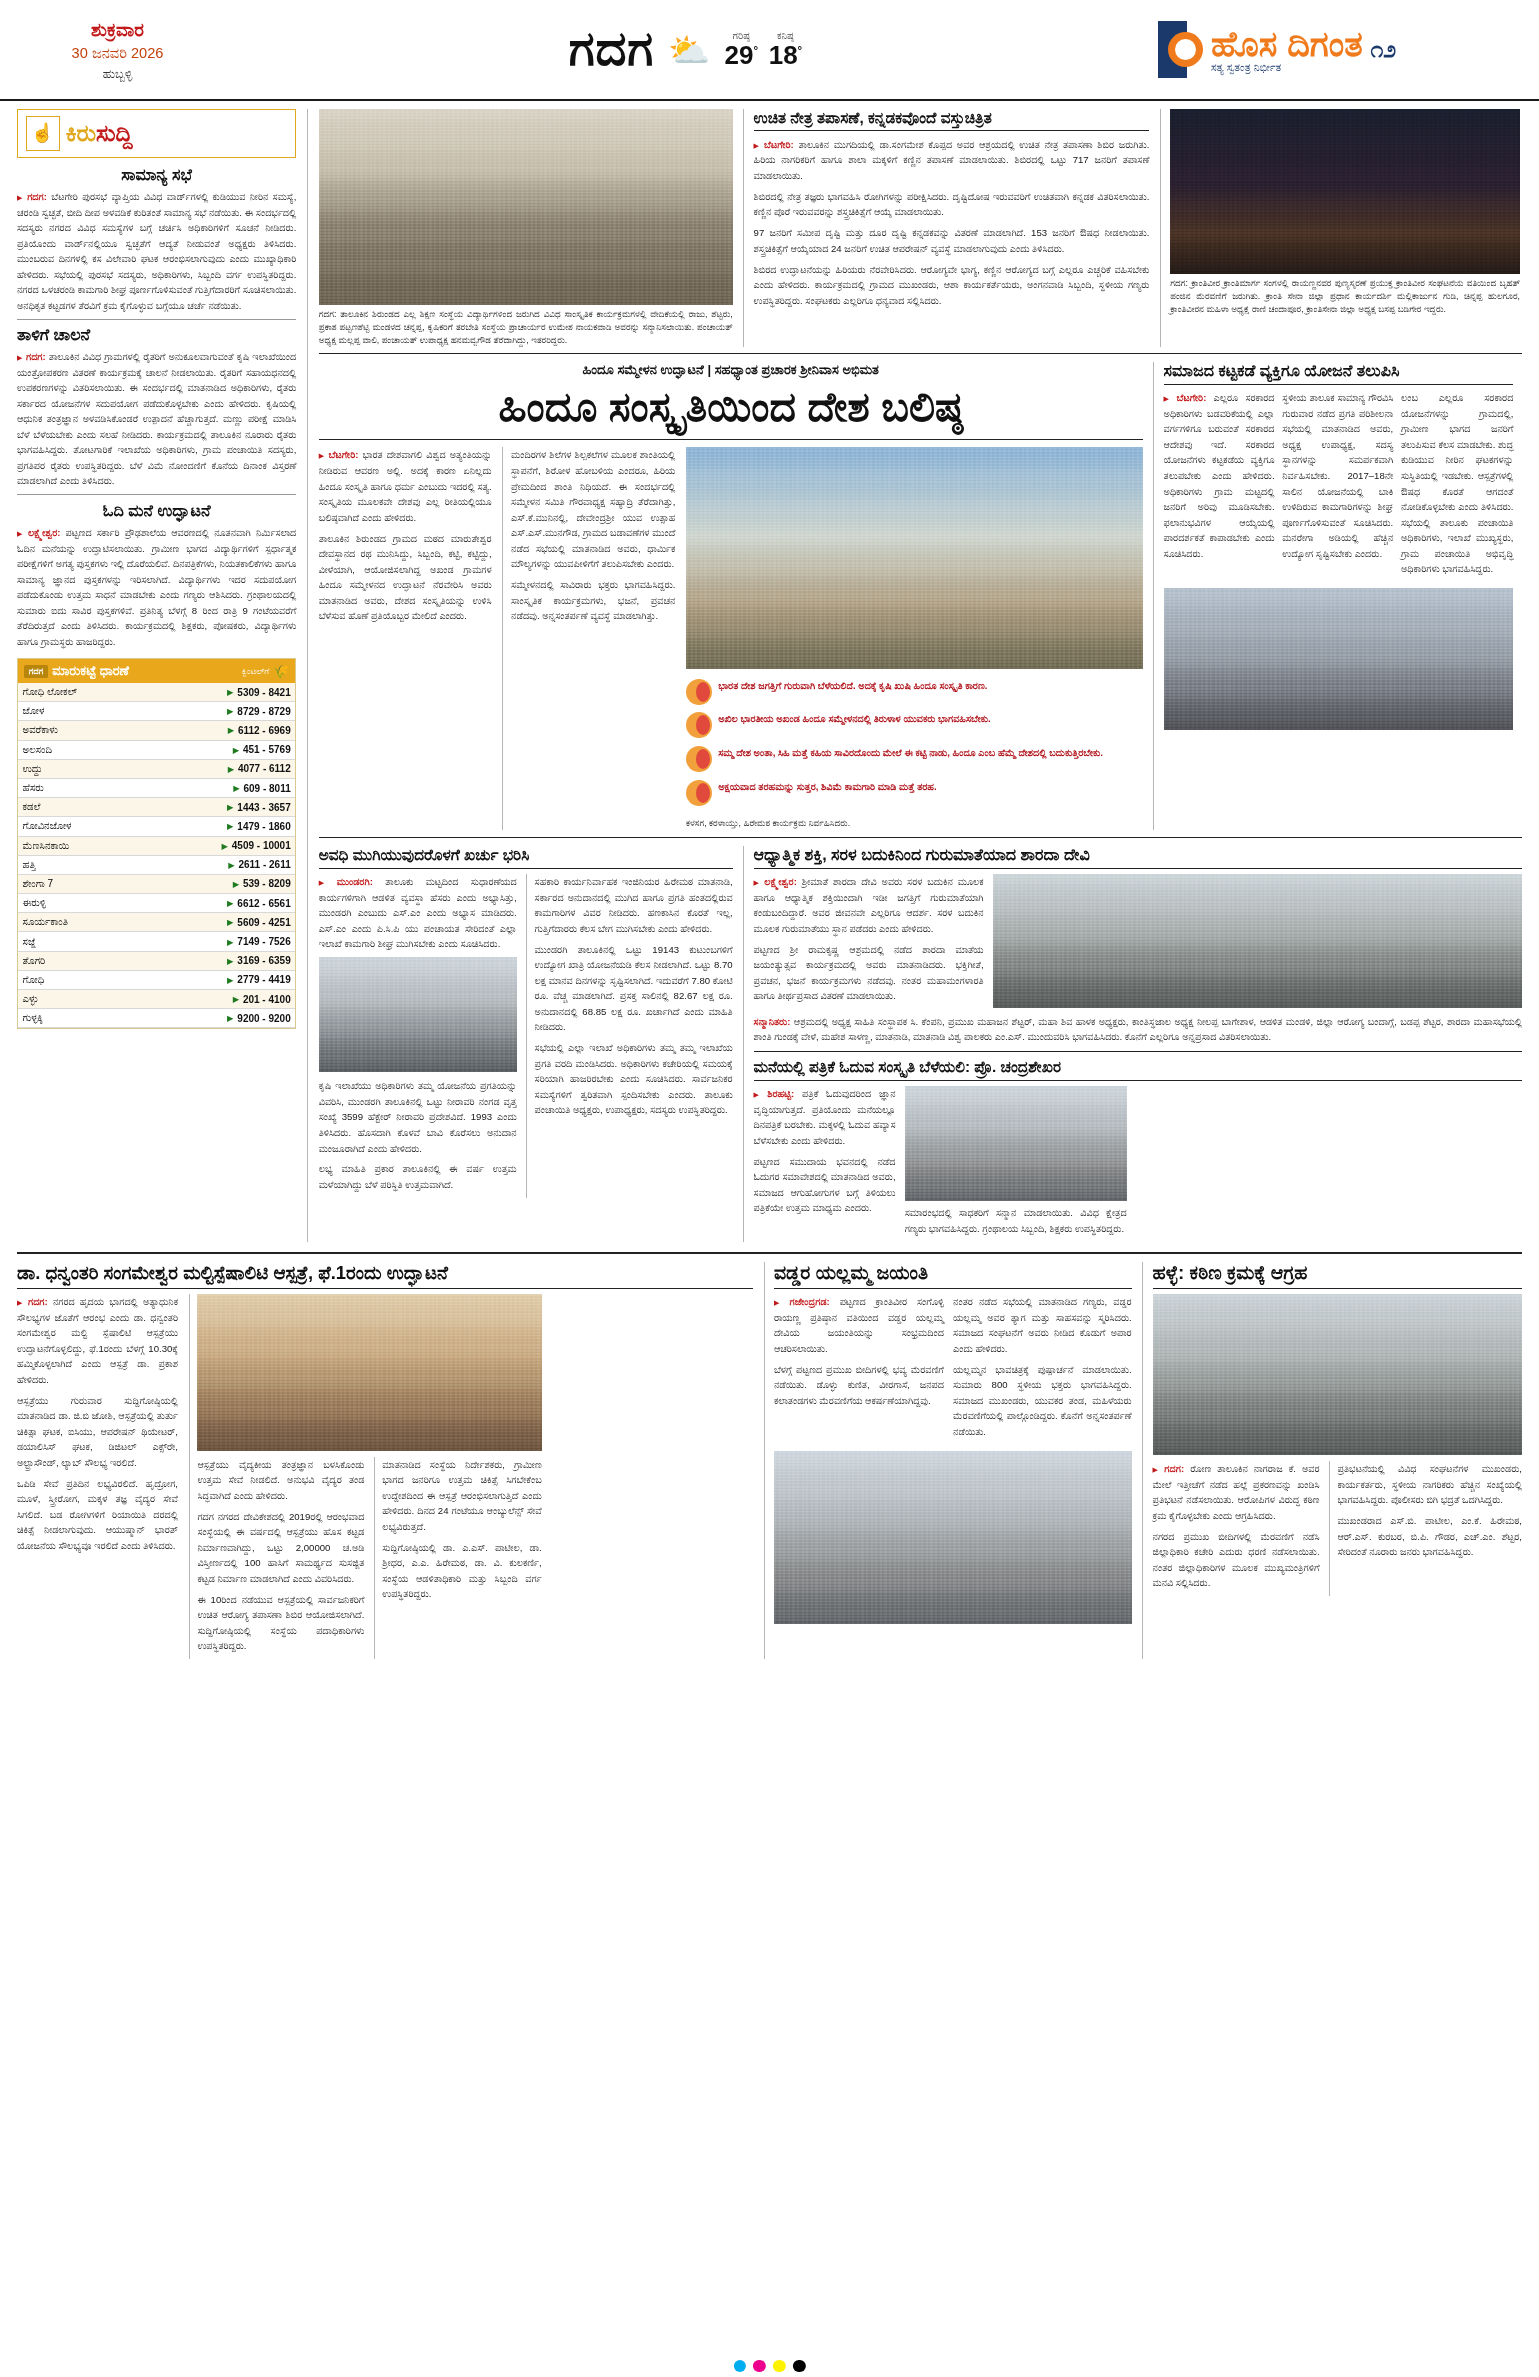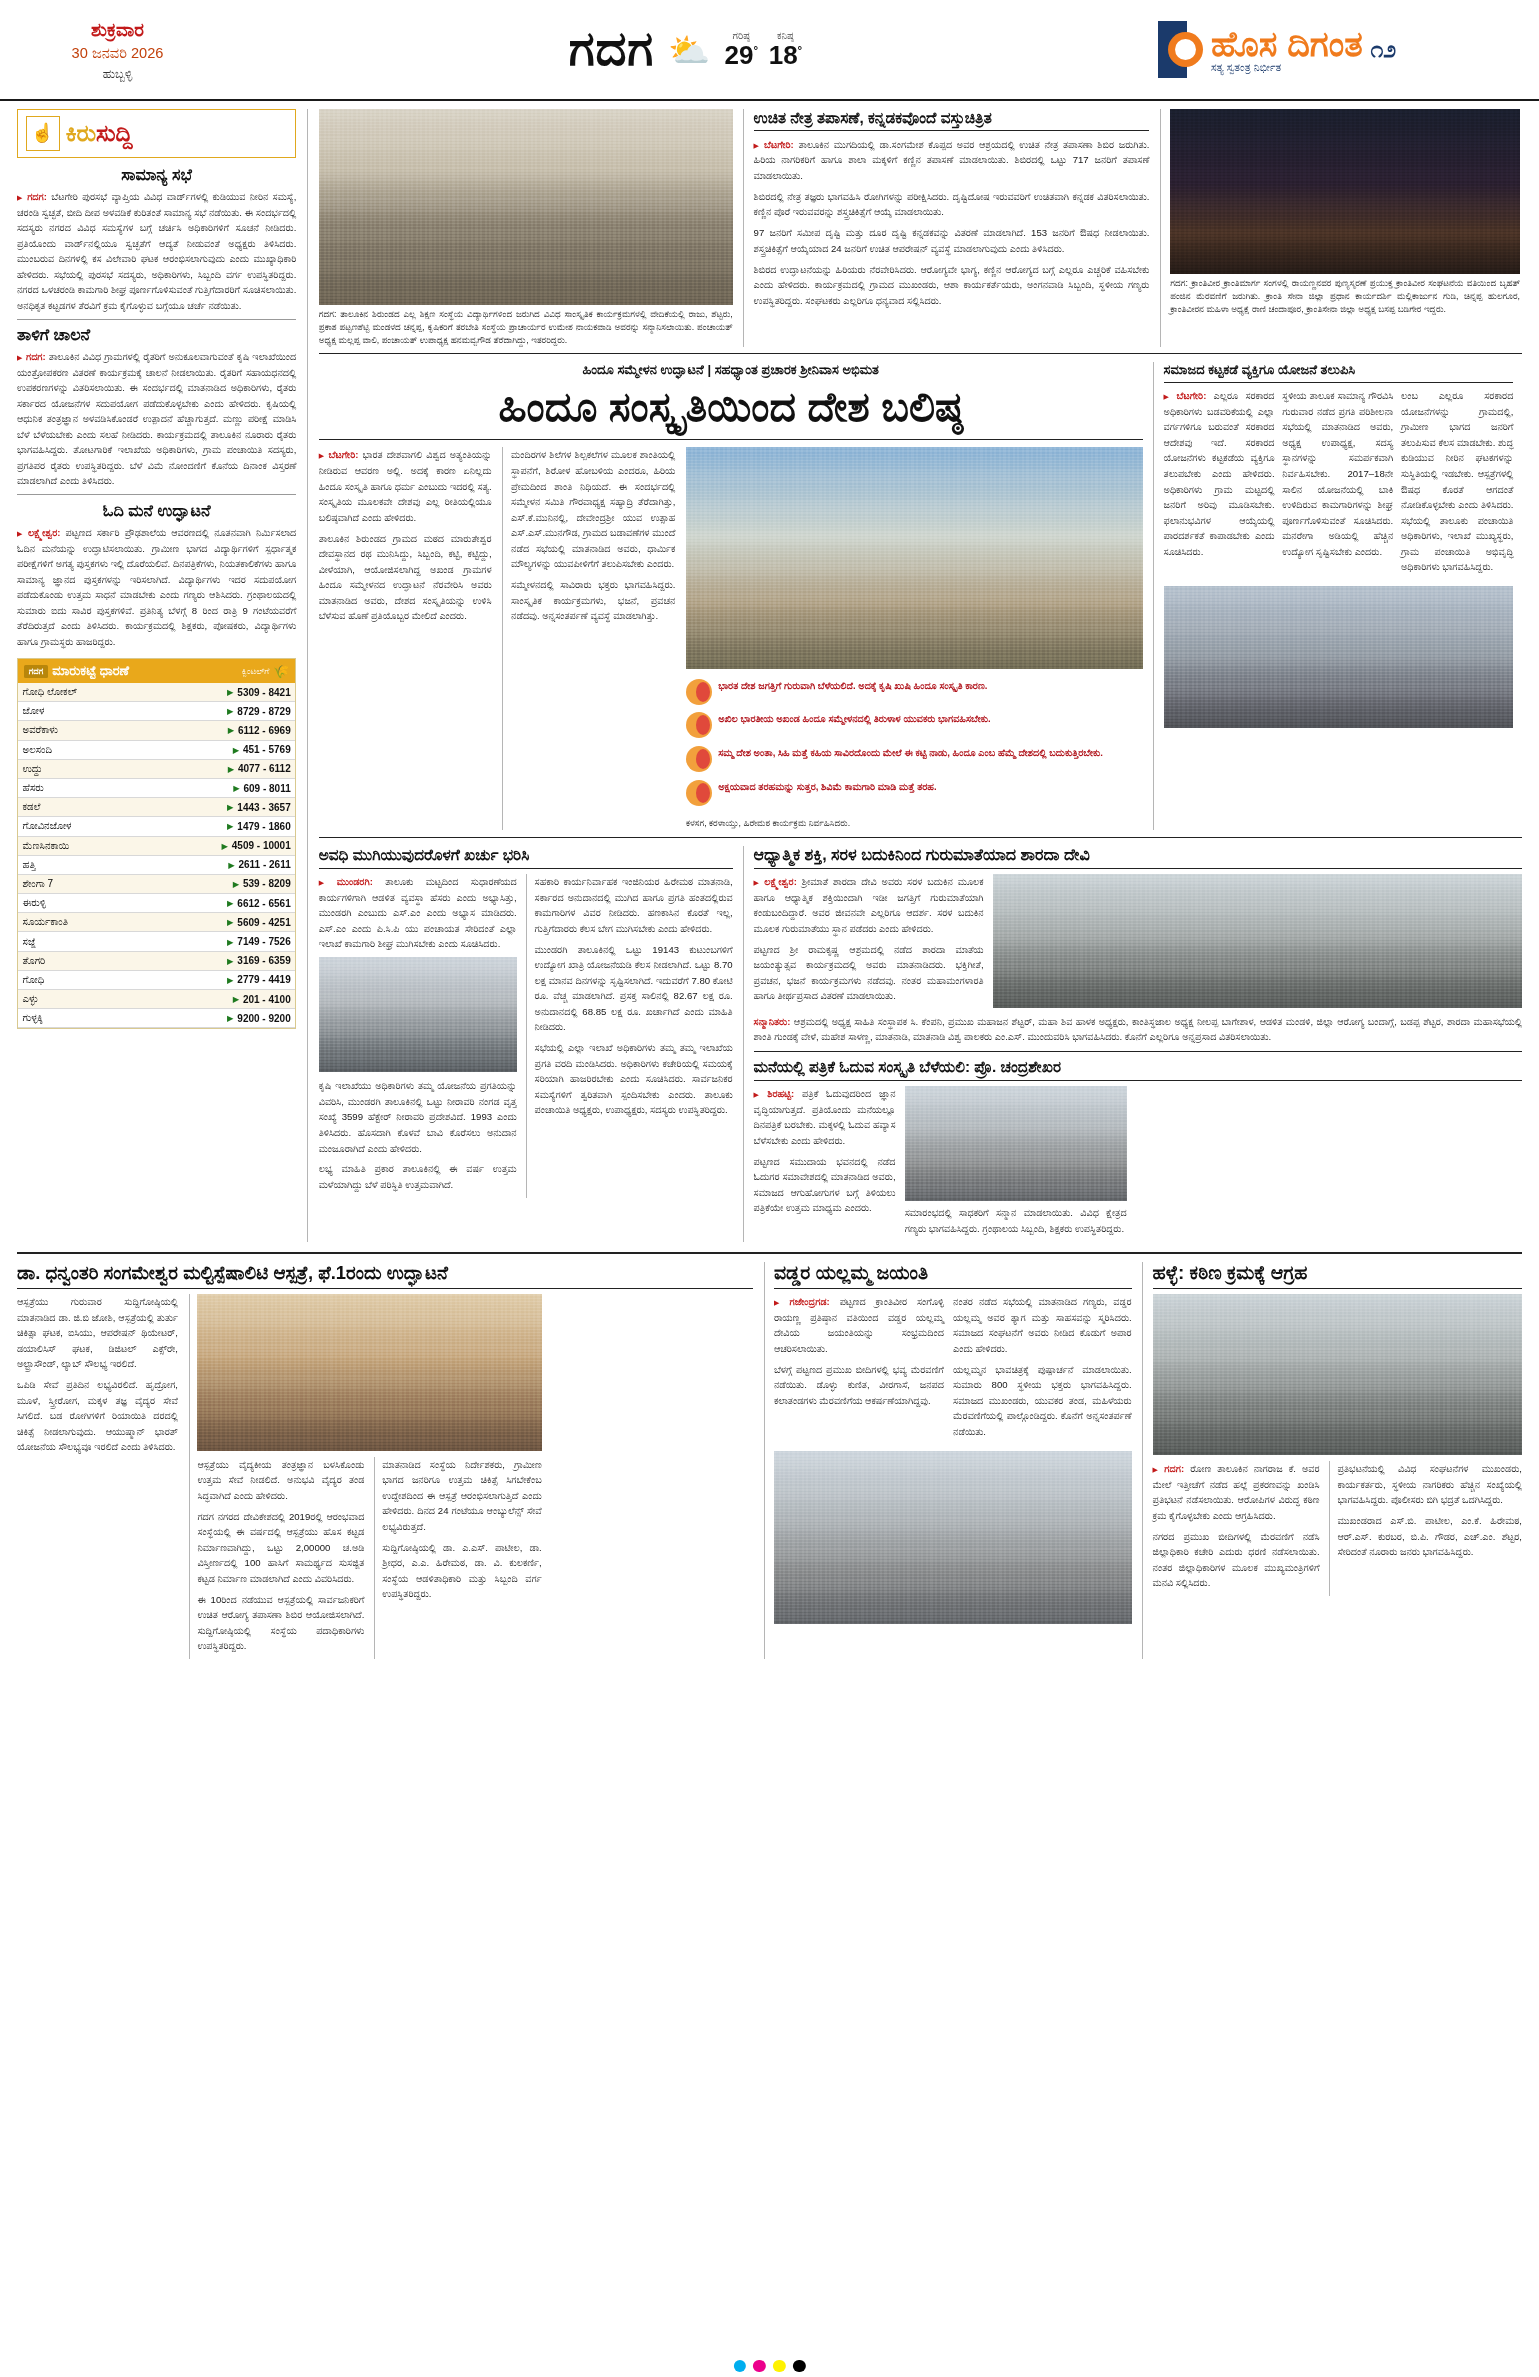--- a/index.html
+++ b/index.html
@@ -464,21 +464,21 @@
                   <span class="bul-txt">ಅಕ್ಷಯವಾದ ತರಹಮನ್ನು ಸುತ್ತರ, ಶಿವಿಮೆ ಕಾಮಗಾರಿ ಮಾಡಿ ಮತ್ತೆ ತರಹ.</span>
                 </div>
               </div>
               <div class="cap">ಕಳಸಗ, ಕರಳಾಯ್ತು, ಹಿರೇಮಠ ಕಾರ್ಯಕ್ರಮ ನಿರ್ವಹಿಸಿದರು.</div>
             </div>
           </div>
         </div>
 
         <div style="width:360px;" class="col-sep">
           <div style="padding-left:9.2px;">
-            <div class="kicker" style="font-size:13px;">ಸಮಾಜದ ಕಟ್ಟಕಡೆ ವ್ಯಕ್ತಿಗೂ ಯೋಜನೆ ತಲುಪಿಸಿ</div>
+            <div class="kicker" style="font-size:16px;">ಸಮಾಜದ ಕಟ್ಟಕಡೆ ವ್ಯಕ್ತಿಗೂ ಯೋಜನೆ ತಲುಪಿಸಿ</div>
             <div style="display:flex; gap:7.7px;">
               <div class="kn" style="width:111px;">
                 <p><span class="lead-dot"></span><span class="loc">ಬೆಟಗೇರಿ:</span>
                    <span>ಎಲ್ಲರೂ ಸರಕಾರದ ಅಧಿಕಾರಿಗಳು ಬಡವರಿಕೆಯಲ್ಲಿ ಎಲ್ಲಾ ವರ್ಗಗಳಿಗೂ ಬರುವಂತೆ ಸರಕಾರದ ಆದೇಶವು ಇದೆ. ಸರಕಾರದ ಯೋಜನೆಗಳು ಕಟ್ಟಕಡೆಯ ವ್ಯಕ್ತಿಗೂ ತಲುಪಬೇಕು ಎಂದು ಹೇಳಿದರು. ಅಧಿಕಾರಿಗಳು ಗ್ರಾಮ ಮಟ್ಟದಲ್ಲಿ ಜನರಿಗೆ ಅರಿವು ಮೂಡಿಸಬೇಕು. ಫಲಾನುಭವಿಗಳ ಆಯ್ಕೆಯಲ್ಲಿ ಪಾರದರ್ಶಕತೆ ಕಾಪಾಡಬೇಕು ಎಂದು ಸೂಚಿಸಿದರು.</span></p>
               </div>
               <div class="kn" style="width:111px;">
                 <p>ಸ್ಥಳೀಯ ತಾಲೂಕ ಸಾಮಾನ್ಯ ಗೌರವಿಸಿ ಗುರುವಾರ ನಡೆದ ಪ್ರಗತಿ ಪರಿಶೀಲನಾ ಸಭೆಯಲ್ಲಿ ಮಾತನಾಡಿದ ಅವರು, ಅಧ್ಯಕ್ಷ ಉಪಾಧ್ಯಕ್ಷ, ಸದಸ್ಯ ಸ್ಥಾನಗಳನ್ನು ಸಮರ್ಪಕವಾಗಿ ನಿರ್ವಹಿಸಬೇಕು. 2017–18ನೇ ಸಾಲಿನ ಯೋಜನೆಯಲ್ಲಿ ಬಾಕಿ ಉಳಿದಿರುವ ಕಾಮಗಾರಿಗಳನ್ನು ಶೀಘ್ರ ಪೂರ್ಣಗೊಳಿಸುವಂತೆ ಸೂಚಿಸಿದರು. ಮನರೇಗಾ ಅಡಿಯಲ್ಲಿ ಹೆಚ್ಚಿನ ಉದ್ಯೋಗ ಸೃಷ್ಟಿಸಬೇಕು ಎಂದರು.</p>
               </div>
               <div class="kn" style="flex:1;">
                 <p>ಲಂಬ ಎಲ್ಲರೂ ಸರಕಾರದ ಯೋಜನೆಗಳನ್ನು ಗ್ರಾಮದಲ್ಲಿ, ಗ್ರಾಮೀಣ ಭಾಗದ ಜನರಿಗೆ ತಲುಪಿಸುವ ಕೆಲಸ ಮಾಡಬೇಕು. ಶುದ್ಧ ಕುಡಿಯುವ ನೀರಿನ ಘಟಕಗಳನ್ನು ಸುಸ್ಥಿತಿಯಲ್ಲಿ ಇಡಬೇಕು. ಆಸ್ಪತ್ರೆಗಳಲ್ಲಿ ಔಷಧ ಕೊರತೆ ಆಗದಂತೆ ನೋಡಿಕೊಳ್ಳಬೇಕು ಎಂದು ತಿಳಿಸಿದರು. ಸಭೆಯಲ್ಲಿ ತಾಲೂಕು ಪಂಚಾಯಿತಿ ಅಧಿಕಾರಿಗಳು, ಇಲಾಖೆ ಮುಖ್ಯಸ್ಥರು, ಗ್ರಾಮ ಪಂಚಾಯಿತಿ ಅಭಿವೃದ್ಧಿ ಅಧಿಕಾರಿಗಳು ಭಾಗವಹಿಸಿದ್ದರು.</p>
@@ -558,20 +558,22 @@
 
   <div style="padding:0 17px; margin-top:10.7px;">
     <div class="dblrule" style="margin-bottom:7.7px;"></div>
 
     <div style="display:flex; gap:10.7px;">
 
       <div style="width:736px;">
         <div class="kicker" style="font-size:18.4px;">ಡಾ. ಧನ್ವಂತರಿ ಸಂಗಮೇಶ್ವರ ಮಲ್ಟಿಸ್ಪೆಷಾಲಿಟಿ ಆಸ್ಪತ್ರೆ, ಫೆ.1ರಂದು ಉದ್ಘಾಟನೆ</div>
         <div style="display:flex; gap:10.7px;">
           <div class="kn" style="width:161px;">
+            <p><span class="lead-dot"></span><span class="loc">ಗದಗ:</span>
+               <span>ನಗರದ ಹೃದಯ ಭಾಗದಲ್ಲಿ ಅತ್ಯಾಧುನಿಕ ಸೌಲಭ್ಯಗಳ ಜೊತೆಗೆ ಆರಂಭ ಎಂದು ಡಾ. ಧನ್ವಂತರಿ ಸಂಗಮೇಶ್ವರ ಮಲ್ಟಿ ಸ್ಪೆಷಾಲಿಟಿ ಆಸ್ಪತ್ರೆಯು ಉದ್ಘಾಟನೆಗೊಳ್ಳಲಿದ್ದು, ಫೆ.1ರಂದು ಬೆಳಗ್ಗೆ 10.30ಕ್ಕೆ ಹಮ್ಮಿಕೊಳ್ಳಲಾಗಿದೆ ಎಂದು ಆಸ್ಪತ್ರೆ ಡಾ. ಪ್ರಕಾಶ ಹೇಳಿದರು.</span></p>
             <p>ಆಸ್ಪತ್ರೆಯು ಗುರುವಾರ ಸುದ್ದಿಗೋಷ್ಠಿಯಲ್ಲಿ ಮಾತನಾಡಿದ ಡಾ. ಜಿ.ಬಿ ಜೋಶಿ, ಆಸ್ಪತ್ರೆಯಲ್ಲಿ ತುರ್ತು ಚಿಕಿತ್ಸಾ ಘಟಕ, ಐಸಿಯು, ಆಪರೇಷನ್ ಥಿಯೇಟರ್, ಡಯಾಲಿಸಿಸ್ ಘಟಕ, ಡಿಜಿಟಲ್ ಎಕ್ಸ್‌ರೇ, ಅಲ್ಟ್ರಾಸೌಂಡ್, ಲ್ಯಾಬ್ ಸೌಲಭ್ಯ ಇರಲಿದೆ.</p>
             <p>ಒಪಿಡಿ ಸೇವೆ ಪ್ರತಿದಿನ ಲಭ್ಯವಿರಲಿದೆ. ಹೃದ್ರೋಗ, ಮೂಳೆ, ಸ್ತ್ರೀರೋಗ, ಮಕ್ಕಳ ತಜ್ಞ ವೈದ್ಯರ ಸೇವೆ ಸಿಗಲಿದೆ. ಬಡ ರೋಗಿಗಳಿಗೆ ರಿಯಾಯಿತಿ ದರದಲ್ಲಿ ಚಿಕಿತ್ಸೆ ನೀಡಲಾಗುವುದು. ಆಯುಷ್ಮಾನ್ ಭಾರತ್ ಯೋಜನೆಯ ಸೌಲಭ್ಯವೂ ಇರಲಿದೆ ಎಂದು ತಿಳಿಸಿದರು.</p>
           </div>
           <div style="width:353px;" class="col-sep">
             <div style="padding-left:7.7px;">
               <div class="photo ph-warm grain" style="height:157px;"></div>
               <div style="display:flex; gap:9.2px; margin-top:5.4px;">
                 <div class="kn" style="width:167px;">
                   <p>ಆಸ್ಪತ್ರೆಯು ವೈದ್ಯಕೀಯ ತಂತ್ರಜ್ಞಾನ ಬಳಸಿಕೊಂಡು ಉತ್ತಮ ಸೇವೆ ನೀಡಲಿದೆ. ಅನುಭವಿ ವೈದ್ಯರ ತಂಡ ಸಿದ್ಧವಾಗಿದೆ ಎಂದು ಹೇಳಿದರು.</p>
                   <p>ಗದಗ ನಗರದ ದೇವಿಕೇಶದಲ್ಲಿ 2019ರಲ್ಲಿ ಆರಂಭವಾದ ಸಂಸ್ಥೆಯಲ್ಲಿ ಈ ವರ್ಷದಲ್ಲಿ ಆಸ್ಪತ್ರೆಯು ಹೊಸ ಕಟ್ಟಡ ನಿರ್ಮಾಣವಾಗಿದ್ದು, ಒಟ್ಟು 2,00000 ಚ.ಅಡಿ ವಿಸ್ತೀರ್ಣದಲ್ಲಿ 100 ಹಾಸಿಗೆ ಸಾಮರ್ಥ್ಯದ ಸುಸಜ್ಜಿತ ಕಟ್ಟಡ ನಿರ್ಮಾಣ ಮಾಡಲಾಗಿದೆ ಎಂದು ವಿವರಿಸಿದರು.</p>

